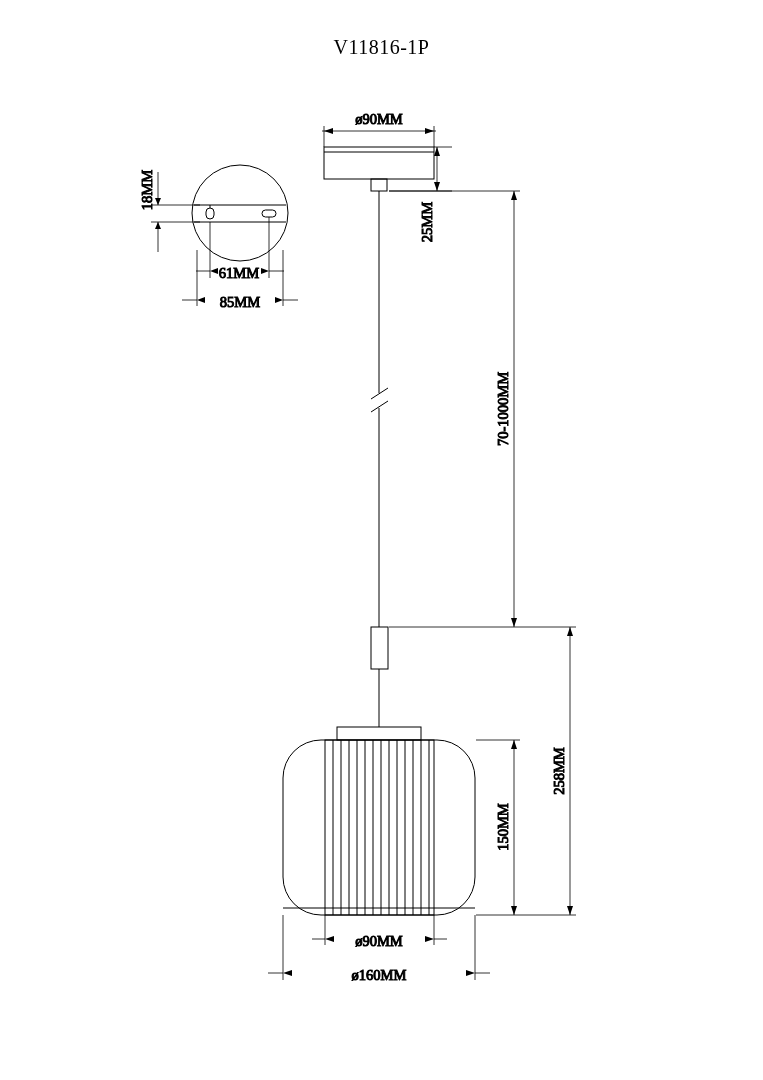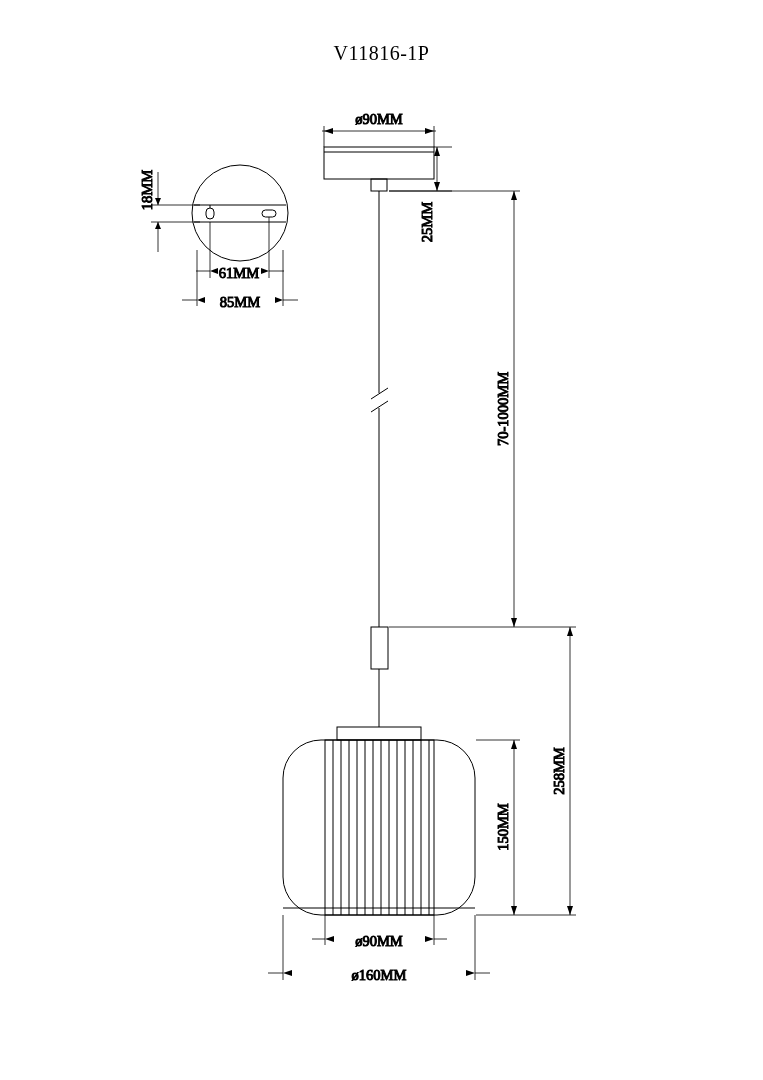--- a/index.html
+++ b/index.html
@@ -17,21 +17,21 @@
   }
   #sheet {
     position: absolute;
     left: 0; top: 0;
     width: 763px;
     height: 1080px;
   }
   .title {
     position: absolute;
     left: 0;
-    top: 42px;
+    top: 36px;
     width: 763px;
     text-align: center;
     font-size: 20px;
     letter-spacing: 0.5px;
     font-family: "Liberation Serif", serif;
   }
   svg.drawing {
     position: absolute;
     left: 0;
     top: 0;

